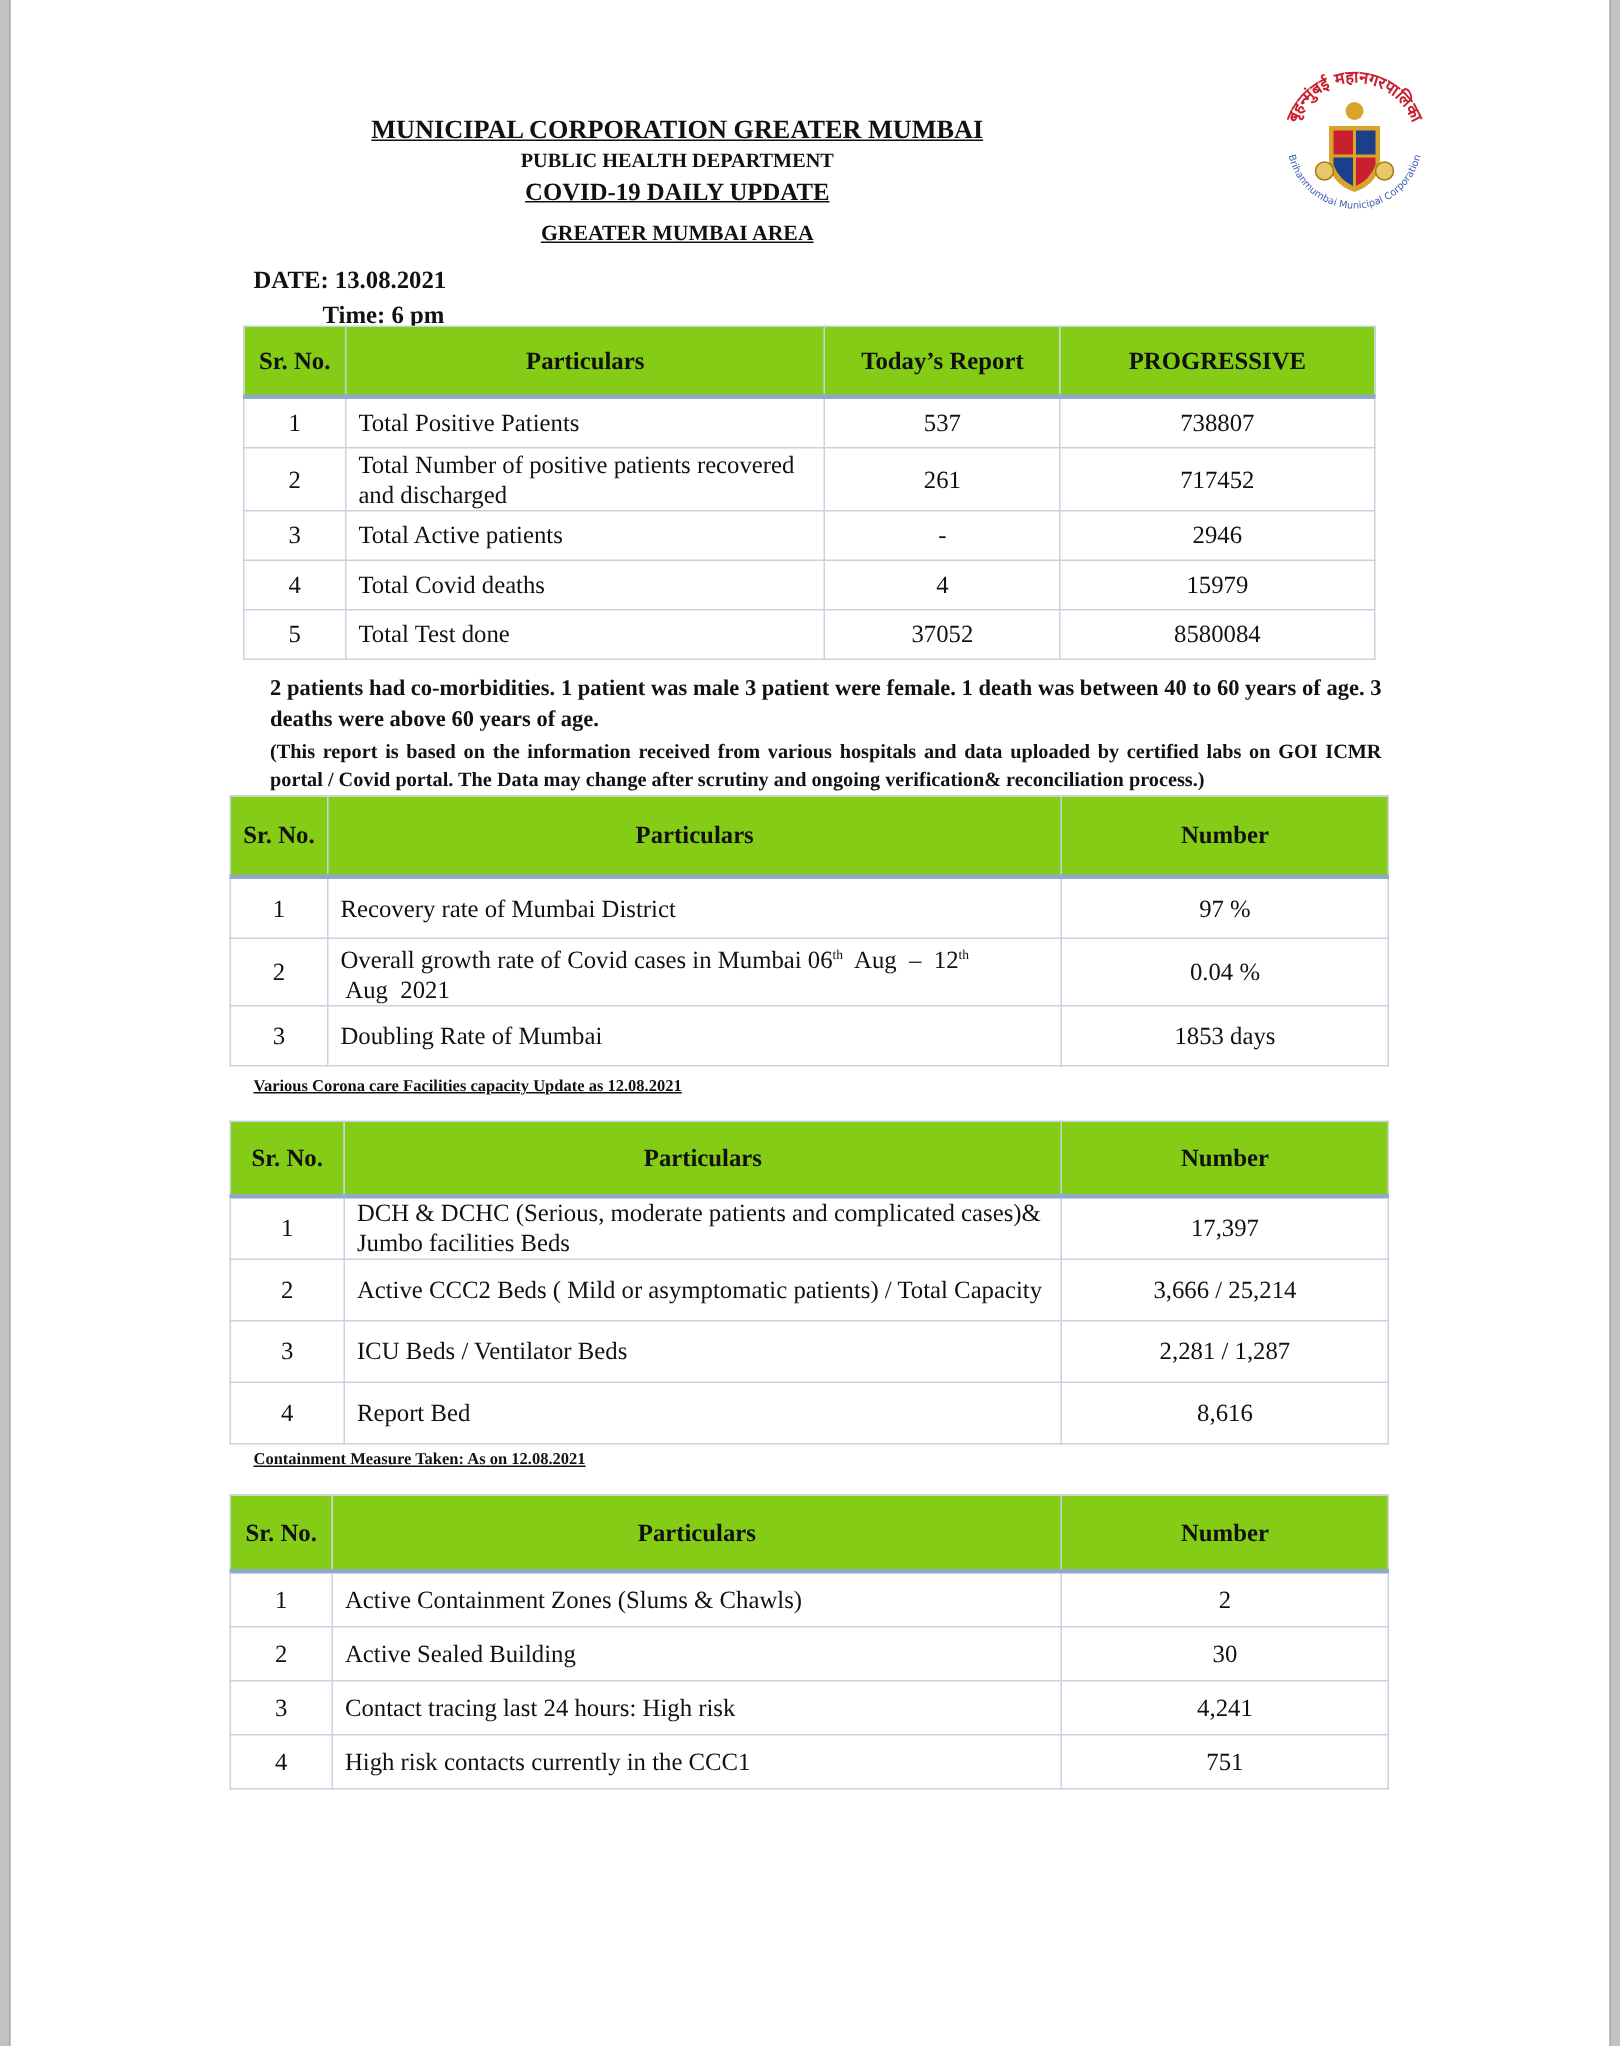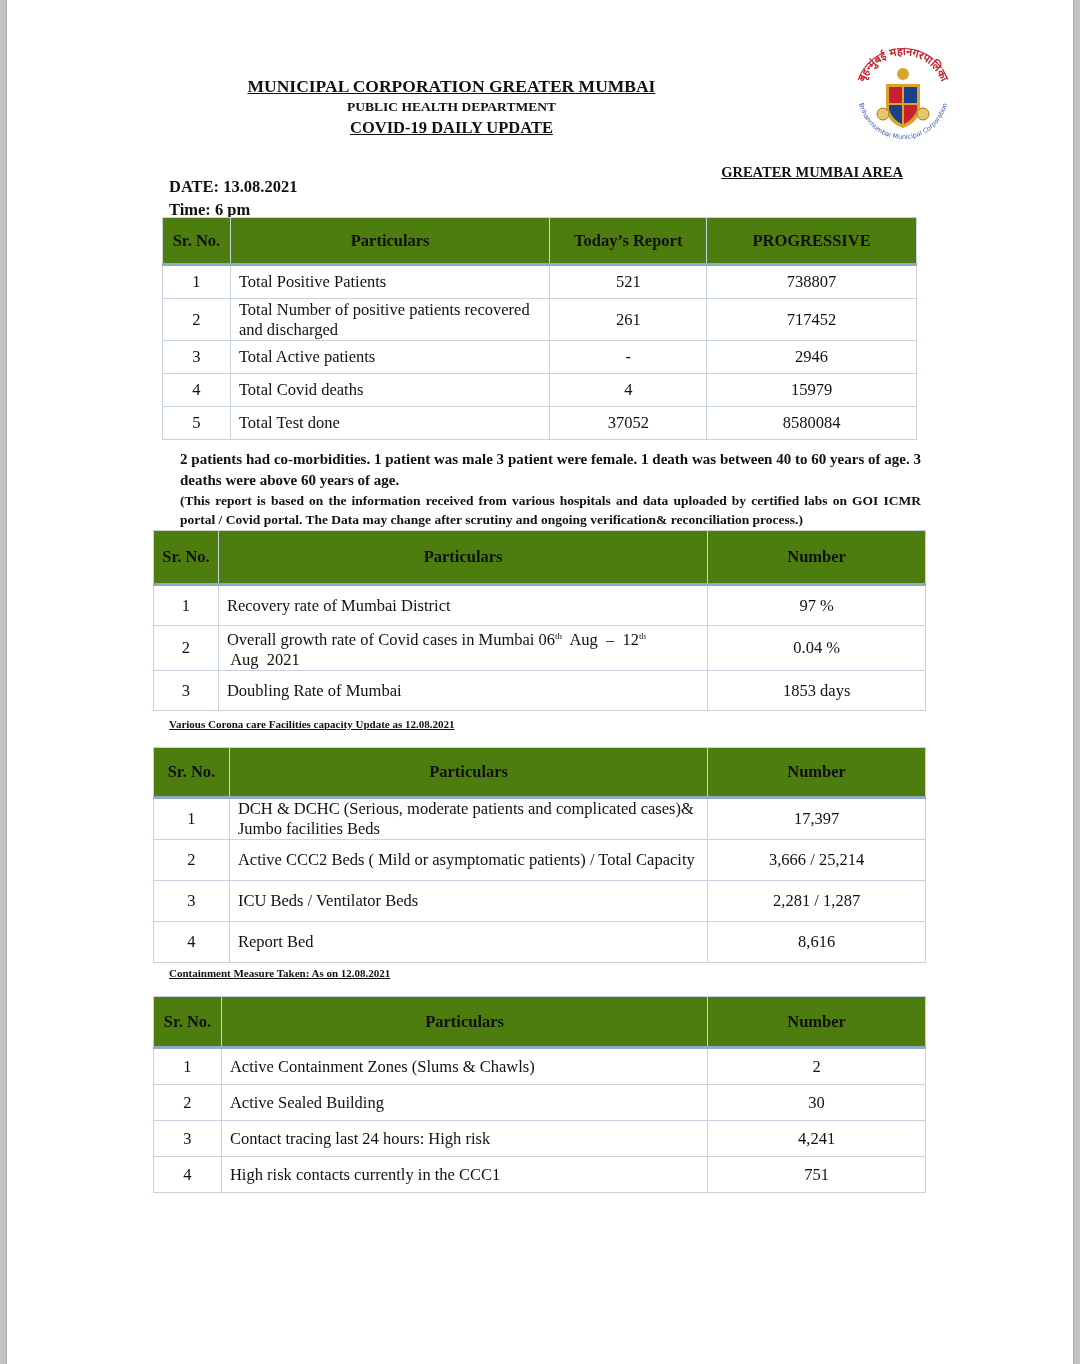--- a/index.html
+++ b/index.html
@@ -10,31 +10,31 @@
     color: #111;
   }
   .edge-left { position: absolute; left: 0; top: 0; width: 6px; height: 1364px; background: #c2c2c2; border-right: 1px solid #a9a9a9; }
   .edge-right { position: absolute; right: 0; top: 0; width: 6px; height: 1364px; background: #c2c2c2; border-left: 1px solid #a9a9a9; }
 
   .hdr { position: absolute; left: 0; width: 903px; text-align: center; font-weight: bold; }
   .h1 { top: 76px; font-size: 17.5px; }
   .h1 span, .h3 span, .h4 span { text-decoration: underline; }
   .h2 { top: 99px; font-size: 13.5px; }
   .h3 { top: 118px; font-size: 16.5px; }
-  .h4 { top: 164px; font-size: 14.5px; text-align: right; }
+  .h4 { top: 148px; font-size: 14.5px; }
 
   .logo { position: absolute; left: 848px; top: 44px; width: 110px; height: 110px; }
 
   .meta { position: absolute; left: 169px; font-weight: bold; font-size: 16.5px; }
   .date { top: 177px; }
-  .time { top: 200px; }
+  .time { top: 200px; margin-left: 46px; }
 
   table { position: absolute; border-collapse: collapse; font-size: 16.5px; }
   td, th { border: 1px solid #c9d3e0; padding: 0 8px; line-height: 20px; }
-  th { background: #4d7c0f; font-weight: bold; text-align: center; }
+  th { background: #84cc16; font-weight: bold; text-align: center; }
   thead tr { border-bottom: 3px solid #8fa9c9; }
   td.c { text-align: center; }
   td.l { text-align: left; }
 
   #t1 { left: 162px; top: 217px; width: 755px; }
   #t1 th { height: 45px; }
   #t1 td { height: 32px; }
   #t1 tr.tall td { height: 41px; }
 
   .note { position: absolute; left: 180px; width: 741px; font-weight: bold; text-align: justify; }
@@ -104,21 +104,21 @@
       <th>Sr. No.</th>
       <th>Particulars</th>
       <th>Today’s Report</th>
       <th>PROGRESSIVE</th>
     </tr>
   </thead>
   <tbody>
     <tr>
       <td class="c">1</td>
       <td class="l">Total Positive Patients</td>
-      <td class="c">521</td>
+      <td class="c">537</td>
       <td class="c">738807</td>
     </tr>
     <tr class="tall">
       <td class="c">2</td>
       <td class="l">Total Number of  positive patients recovered and discharged</td>
       <td class="c">261</td>
       <td class="c">717452</td>
     </tr>
     <tr>
       <td class="c">3</td>

